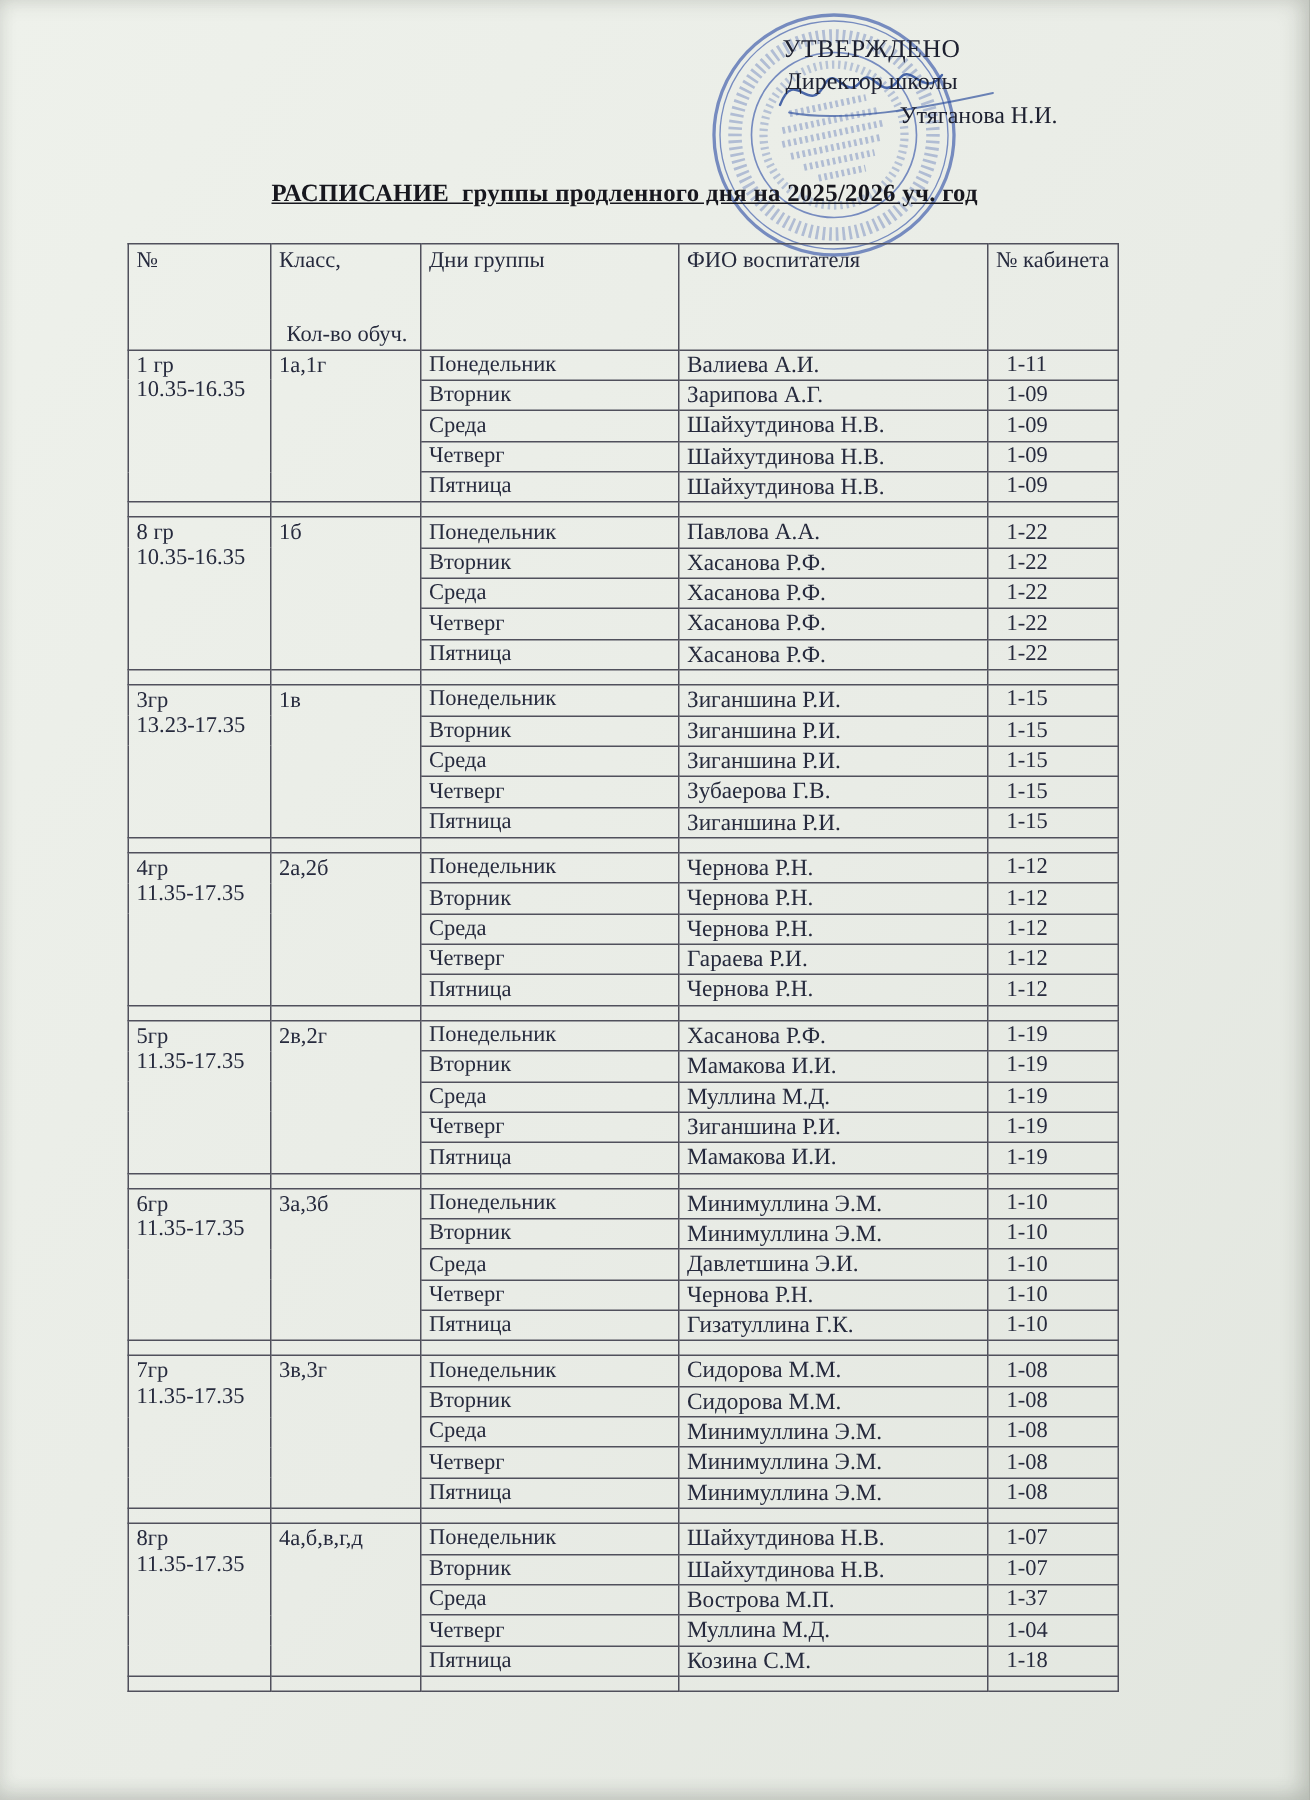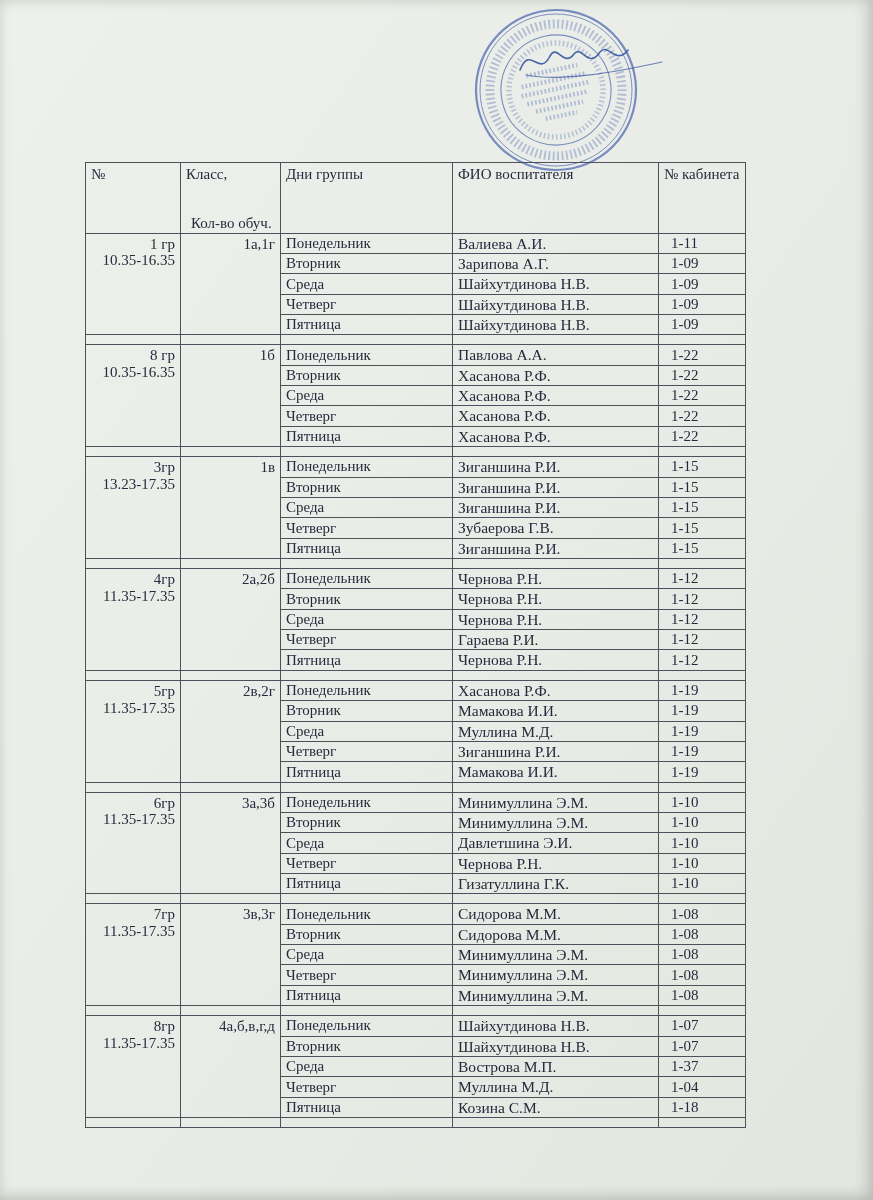--- a/index.html
+++ b/index.html
@@ -80,21 +80,21 @@
   }
   .schedule thead th {
     height: 34px;
     vertical-align: top;
     padding-top: 3px;
     font-size: 15px;
   }
   .schedule thead .indent { margin-left: 5px; margin-top: 32px; }
   .schedule tbody tr { height: 19px; }
   .schedule tbody tr.sep-row { height: 10px; }
-  td.cell-group, td.cell-class { vertical-align: top; padding-top: 2px; text-align: right; }
+  td.cell-group, td.cell-class { vertical-align: top; padding-top: 2px; }
   td.cell-group .gname { font-size: 15px; }
   td.cell-group .gtime { font-size: 15px; }
   td.cell-teacher { font-size: 15.5px; }
   td.cell-room { font-size: 15px; padding-left: 12px; }
 </style>
 </head>
 <body>
 
 <div class="page">
 
@@ -117,22 +117,26 @@
   </svg>
 
   <svg class="signature" width="160" height="50" viewBox="0 0 160 50">
     <g fill="none" stroke="#2d4f9e" stroke-width="1.6" stroke-linecap="round" opacity="0.85">
       <path d="M8 30 C 18 4, 27 38, 38 16 C 45 3, 52 28, 62 14 C 70 4, 76 30, 88 12 C 96 2, 104 26, 116 10"></path>
       <path d="M14 35 C 50 42, 104 32, 150 22" stroke-width="1.2" opacity="0.8"></path>
     </g>
   </svg>
 
   <div class="approval">
+    <div class="l1">УТВЕРЖДЕНО</div>
+    <div class="l2">Директор школы</div>
+    <div class="approver">Утяганова Н.И.</div>
   </div>
 
+  <div class="title">РАСПИСАНИЕ  группы продленного дня на 2025/2026 уч. год</div>
 
   <table class="schedule">
     <colgroup>
       <col style="width:95px">
       <col style="width:100px">
       <col style="width:172px">
       <col style="width:206px">
       <col style="width:87px">
     </colgroup>
     <thead>

